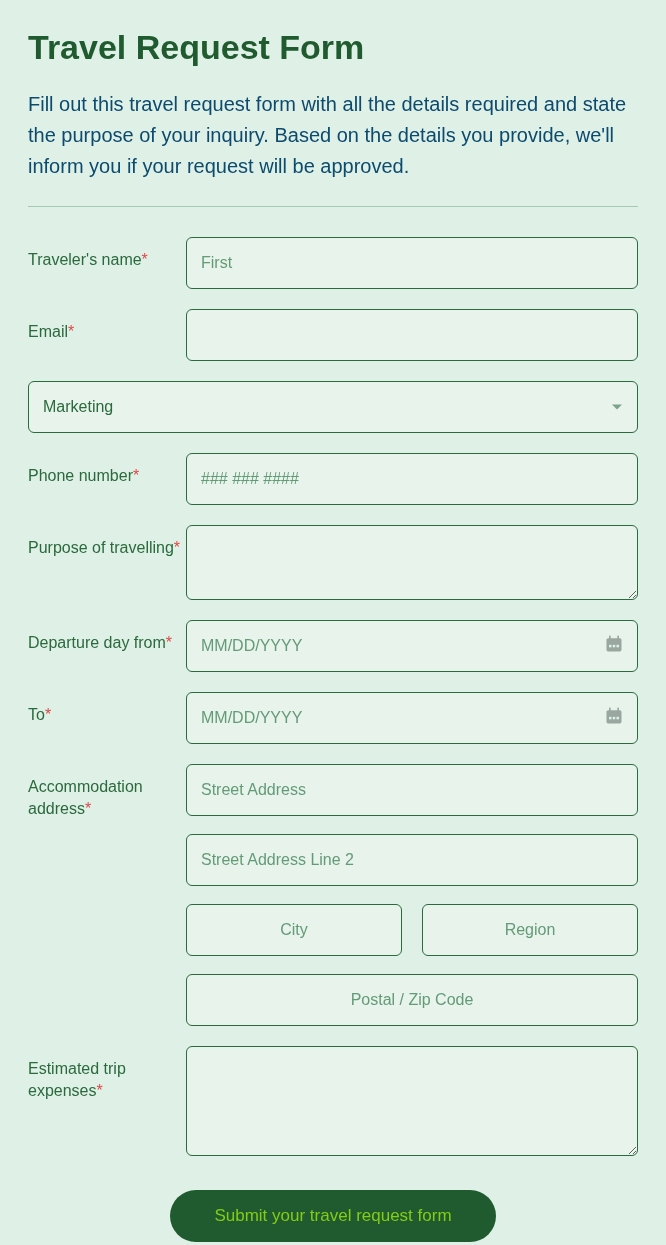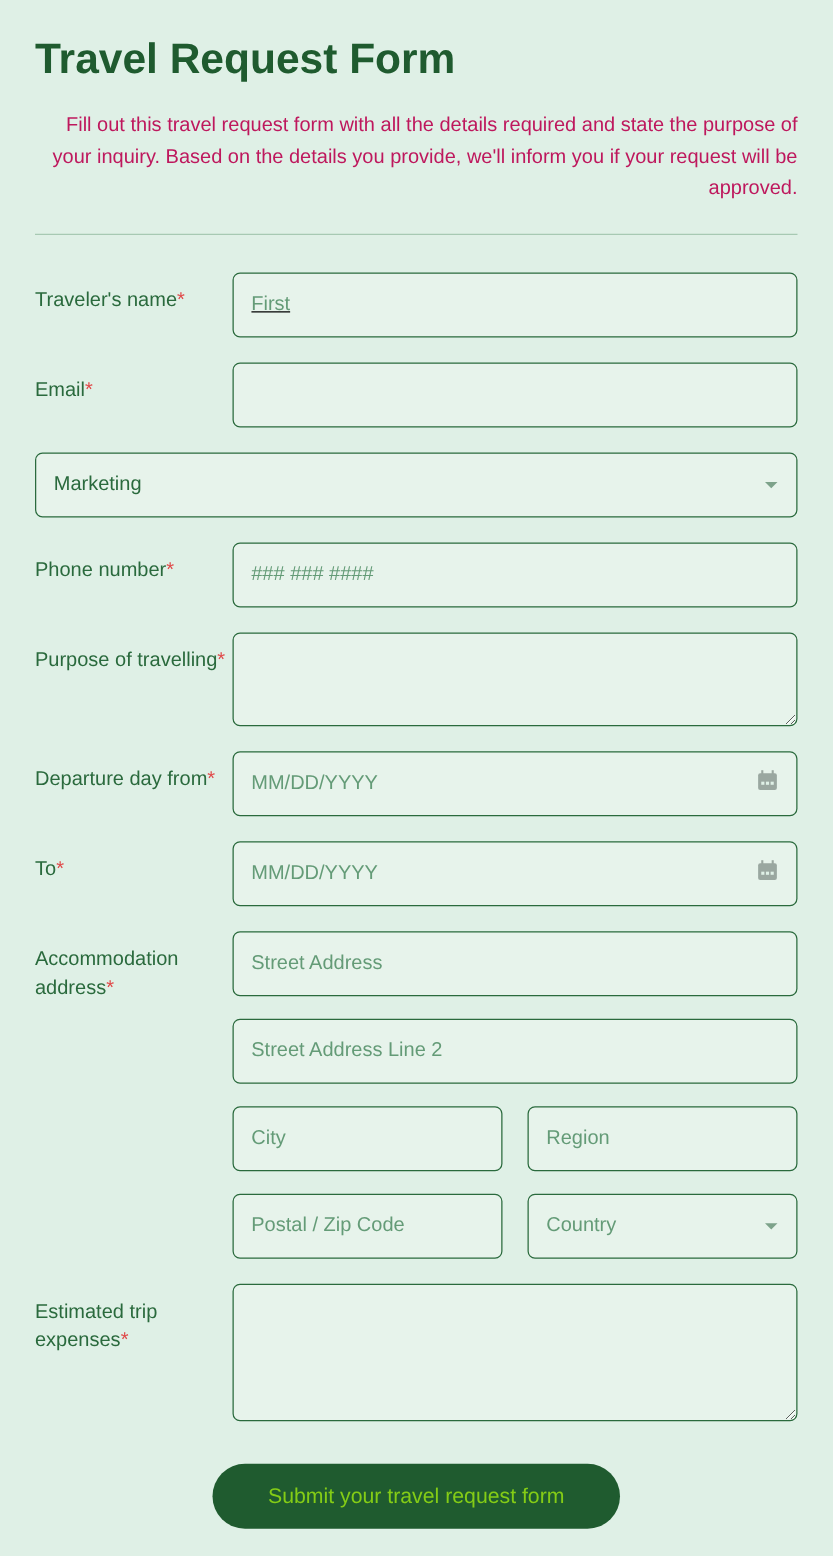--- a/index.html
+++ b/index.html
@@ -14,25 +14,24 @@
       min-height: 1245px;
       padding: 28px 28px 40px 28px;
     }
     h1 {
       color: #1f5b2f;
       font-size: 34px;
       font-weight: 600;
       margin-bottom: 22px;
     }
     .intro {
-      color: #be185d;
-      font-size: 16px;
+      color: #0c4a6e;
+      font-size: 20px;
       line-height: 1.55;
       margin-bottom: 24px;
-      text-align: right;
     }
     hr {
       border: none;
       border-top: 1px solid #a7c9b3;
       margin-bottom: 30px;
     }
     .row {
       display: flex;
       margin-bottom: 20px;
       align-items: flex-start;
@@ -50,21 +49,20 @@
     }
     .field-col {
       flex: 1;
       display: flex;
       flex-direction: column;
       gap: 18px;
     }
     .hsplit {
       display: flex;
       gap: 20px;
-      text-decoration: underline;
     }
     .hsplit > * {
       flex: 1;
     }
     .input, .select, .textarea {
       width: 100%;
       background: #e7f3eb;
       border: 1px solid #2a6a3d;
       border-radius: 6px;
       padding: 0 14px;
@@ -136,20 +134,21 @@
     }
     .address-grid {
       display: flex;
       gap: 20px;
     }
     .address-grid .col {
       flex: 1;
     }
     .address-grid .input {
       width: 100%;
+      text-align: center;
     }
     .select-placeholder {
       color: #649b77;
     }
   </style>
 </head>
 <body>
 
 <h1>Travel Request Form</h1>
 <p class="intro">Fill out this travel request form with all the details required and state the purpose of your inquiry. Based on the details you provide, we'll inform you if your request will be approved.</p>
@@ -252,28 +251,20 @@
   </div>
   <div class="field-col">
     <input class="input" placeholder="Street Address" style="">
     <input class="input" placeholder="Street Address Line 2" style="">
     <div class="address-grid">
       <div class="col"><input class="input" placeholder="City" style=""></div>
       <div class="col"><input class="input" placeholder="Region" style=""></div>
     </div>
     <div class="address-grid">
       <div class="col"><input class="input" placeholder="Postal / Zip Code" style=""></div>
-      <div class="col">
-        <div class="select-wrap">
-          <div class="input" style="display:flex;align-items:center;">
-            <span class="select-placeholder">Country</span>
-          </div>
-          <span class="caret"></span>
-        </div>
-      </div>
     </div>
   </div>
 </div>
 
 <div class="row">
   <div class="label-col">
     <span>Estimated trip expenses</span><span class="req">*</span>
   </div>
   <div class="field-col">
     <textarea class="textarea big" style=""></textarea>

